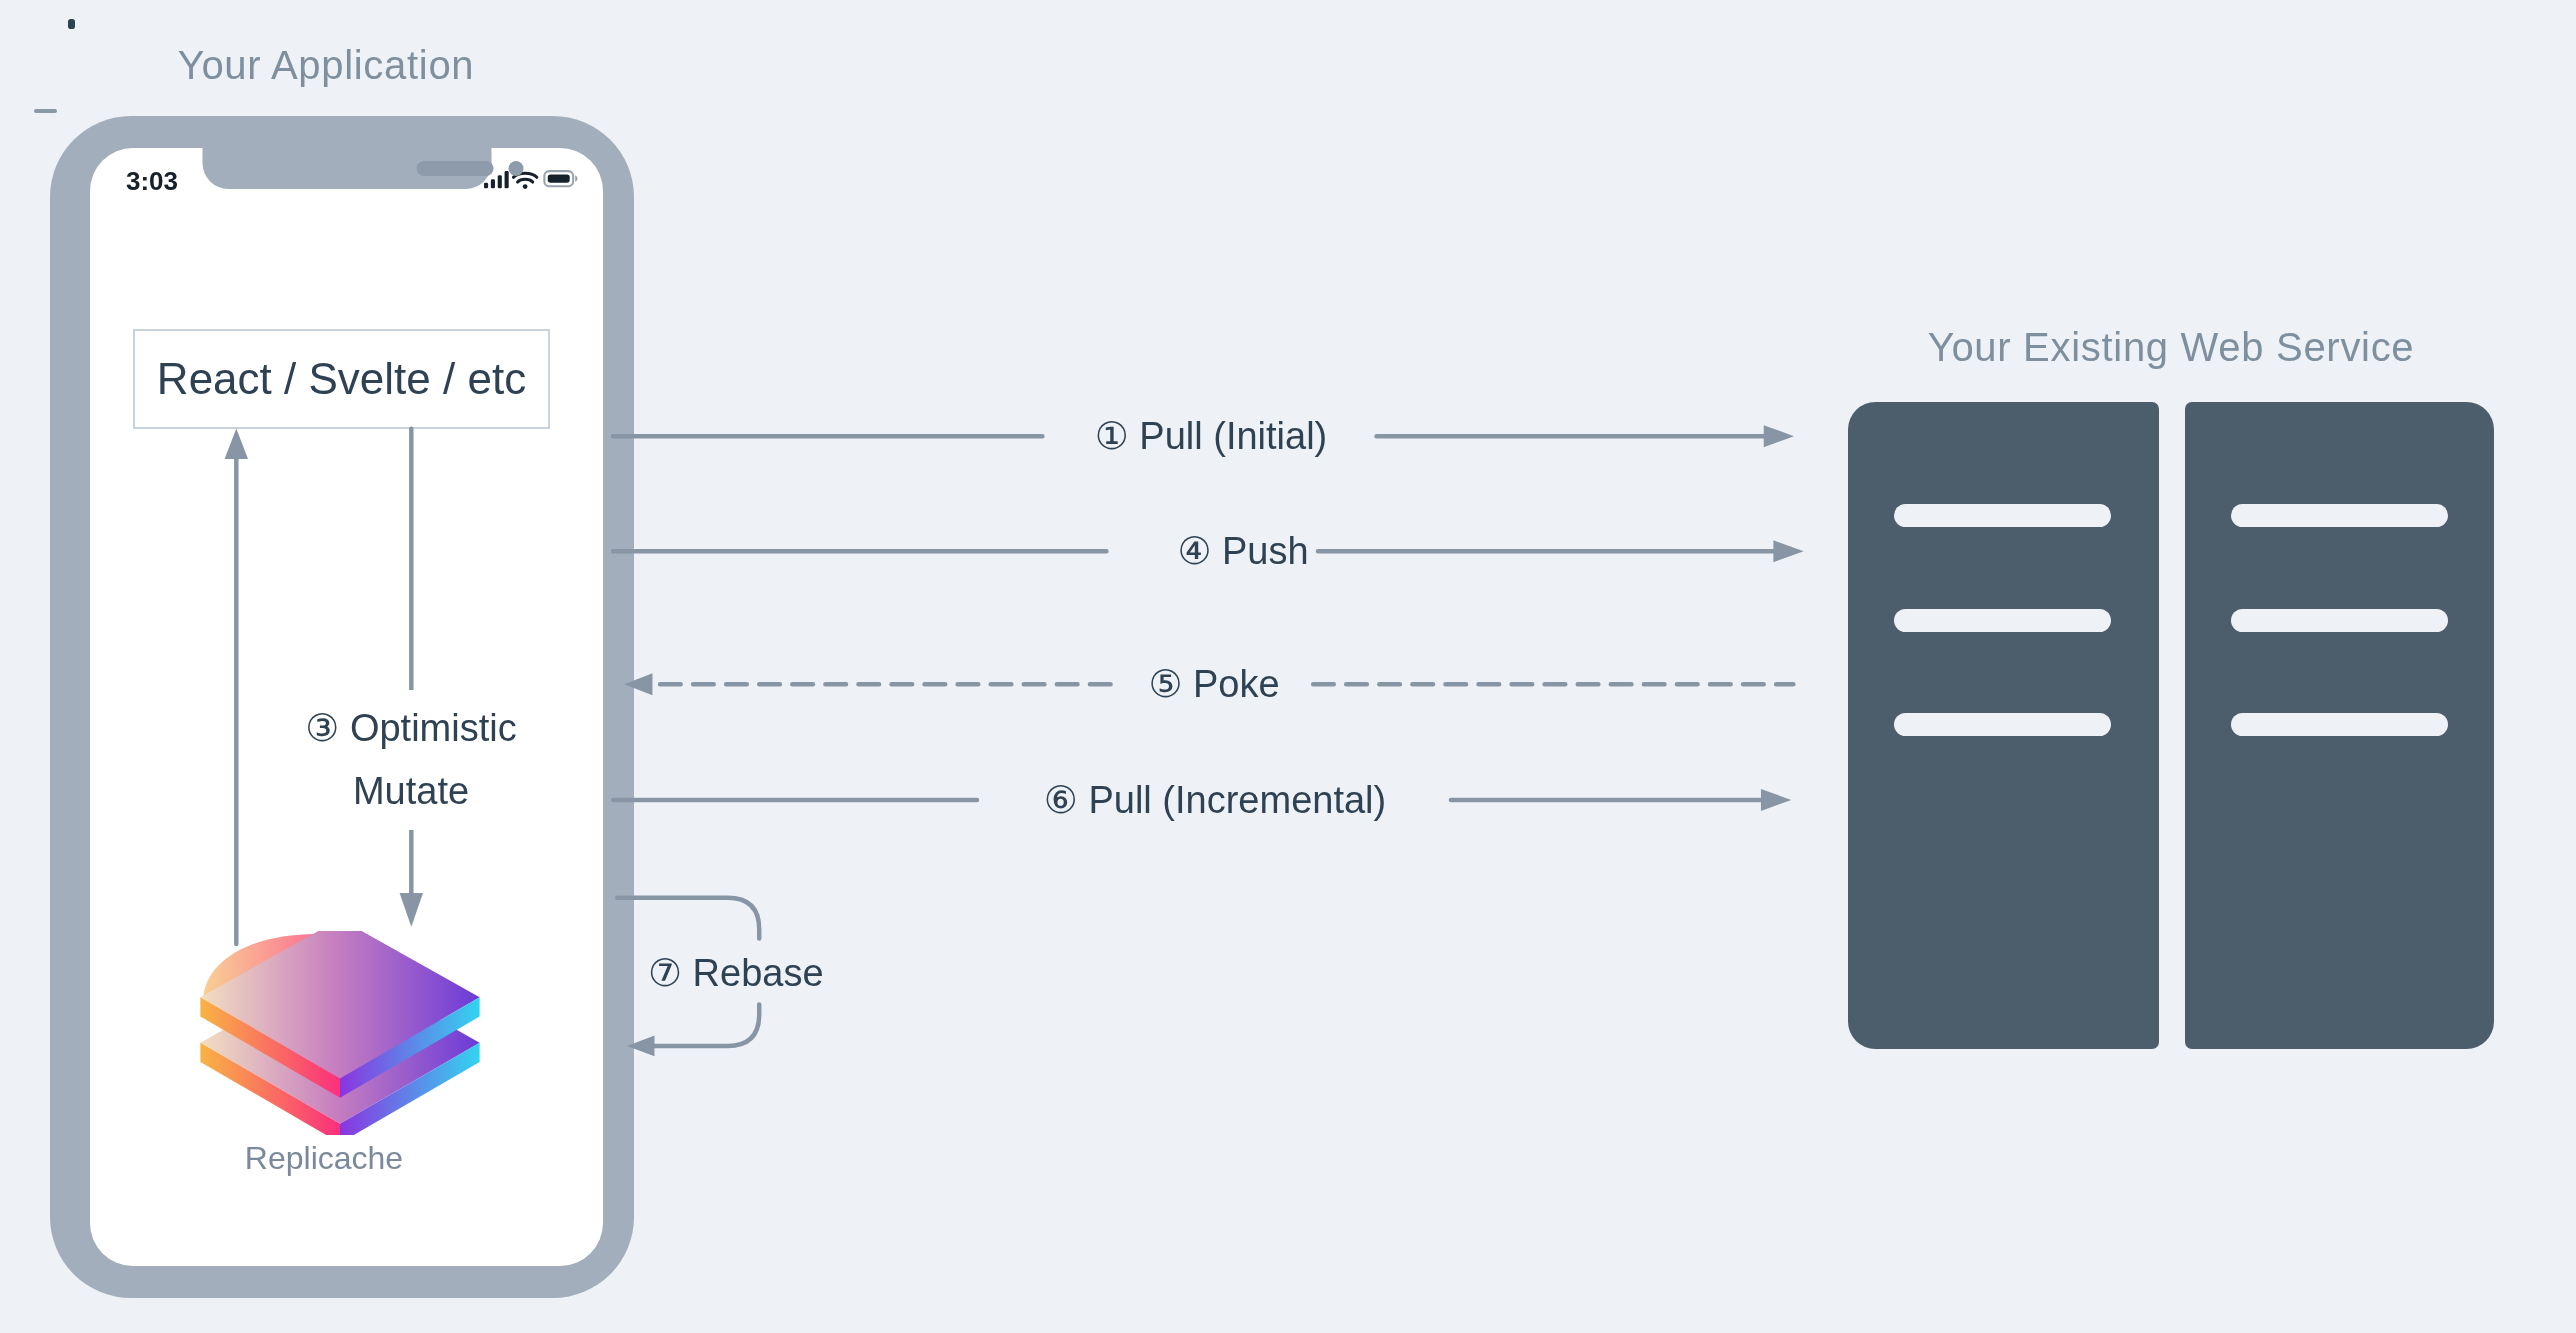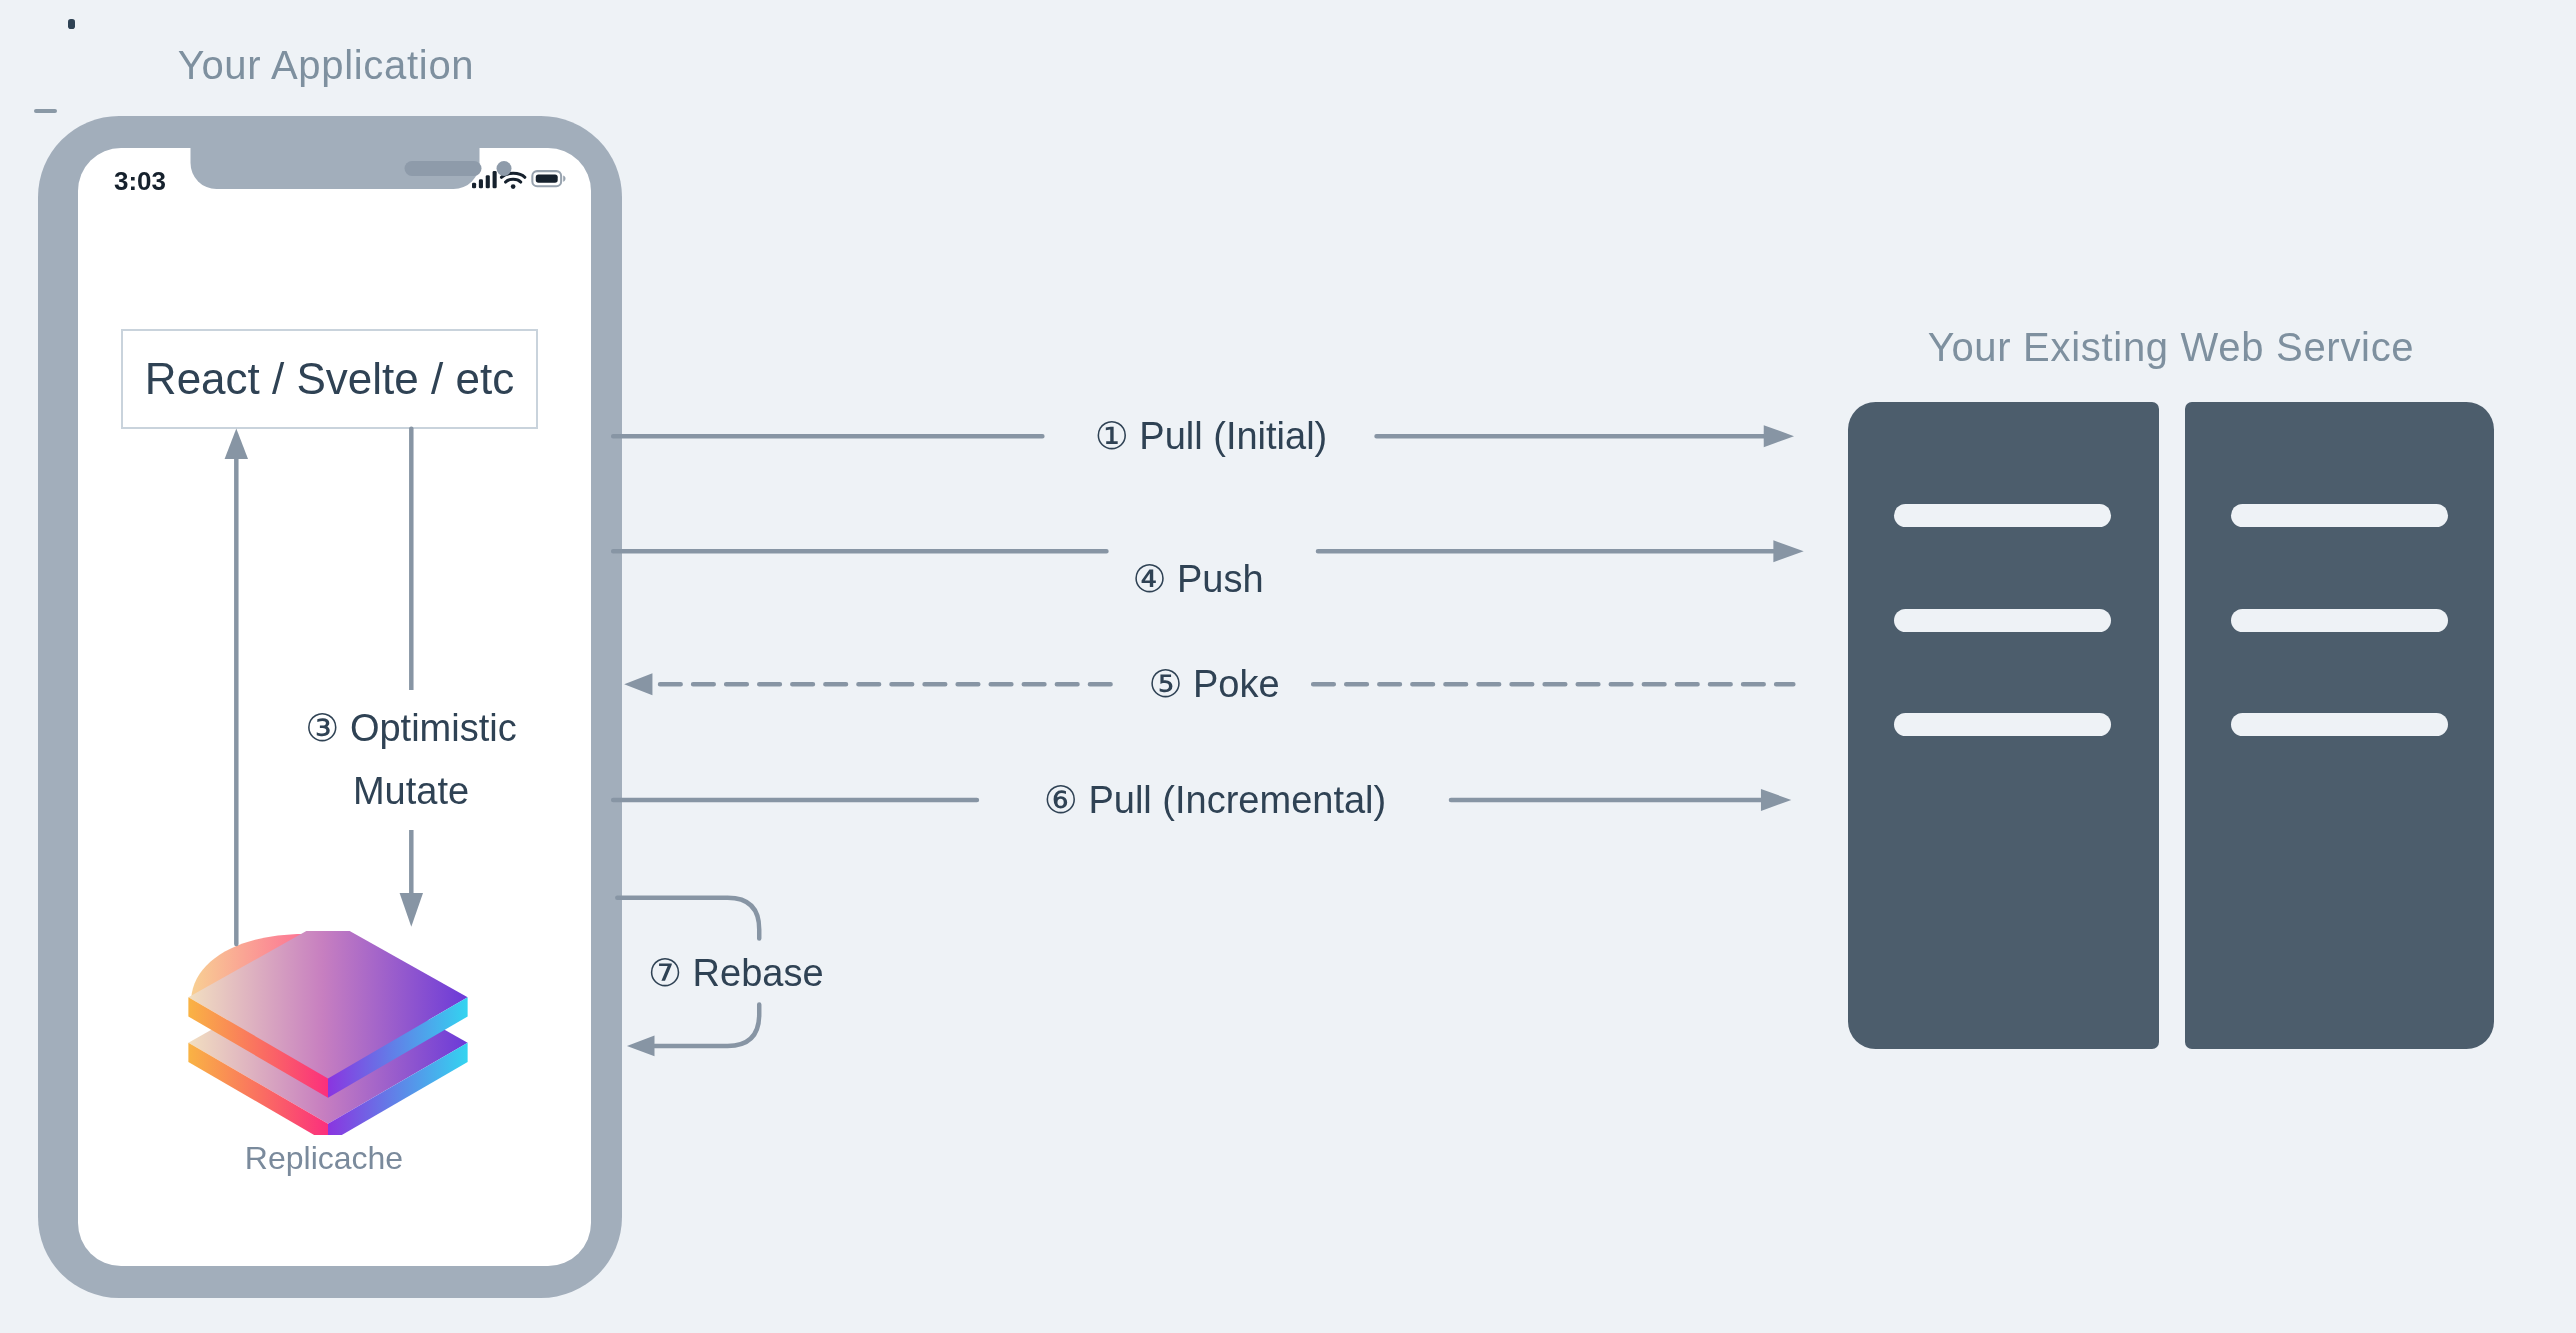--- a/index.html
+++ b/index.html
@@ -5,21 +5,21 @@
   html,body{margin:0;padding:0;background:#EEF2F6;}
   .canvas{position:relative;width:2576px;height:1334px;background:#EEF2F6;overflow:hidden;
           font-family:"Liberation Sans","DejaVu Sans",sans-serif;}
   .abs{position:absolute;}
 
   
   .big-title{position:absolute;color:#7E909F;font-size:40px;font-weight:500;letter-spacing:0.7px;
              white-space:nowrap;transform:translateX(-50%);}
 
   
-  .phone{position:absolute;left:38px;top:116px;width:584px;height:1182px;
+  .phone{position:absolute;left:50px;top:116px;width:584px;height:1182px;
          background:#A2AEBB;border-radius:81px;text-decoration:underline;}
   .screen{position:absolute;left:40px;top:32px;width:513px;height:1118px;
           background:#ffffff;border-radius:43px;}
   .notch{position:absolute;left:50%;top:0;transform:translateX(-50%);
          width:289px;height:41px;background:#A2AEBB;border-radius:0 0 26px 26px;}
   .speaker{position:absolute;left:214px;top:13px;width:77px;height:15px;border-radius:7.6px;background:#8E9BAA;}
   .camera{position:absolute;left:306px;top:13px;width:15px;height:15px;border-radius:50%;background:#8E9BAA;}
   .status-time{position:absolute;left:36px;top:18px;font-size:26px;font-weight:700;color:#16212D;}
   .status-icons{position:absolute;left:394px;top:20.7px;}
 
@@ -180,19 +180,19 @@
         <polygon points="950,1503 950,1533 910,1518" fill="#8795A4" stroke="none"></polygon>
       </g>
     </g>
   </svg>
 
   <div class="flow-label on-screen two-line" style="left:411px;top:690px;">
     <div>③ Optimistic</div>
     <div>Mutate</div>
   </div>
   <div class="flow-label" style="left:1211px;top:436px;">① Pull (Initial)</div>
-  <div class="flow-label" style="left:1198px;top:551px;margin-top:28px;">④ Push</div>
+  <div class="flow-label" style="left:1243px;top:551px;">④ Push</div>
   <div class="flow-label" style="left:1214px;top:684px;">⑤ Poke</div>
   <div class="flow-label" style="left:1215px;top:800px;">⑥ Pull (Incremental)</div>
   <div class="flow-label" style="left:648px;top:973px;transform:translateY(-50%);">⑦ Rebase</div>
 
 </div>
 
 
 </body></html>

